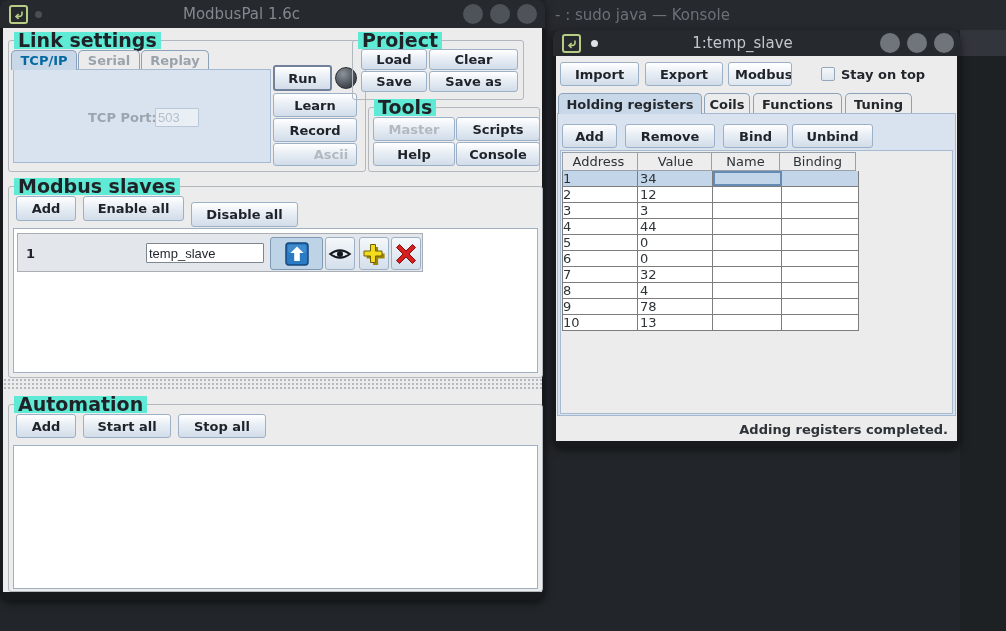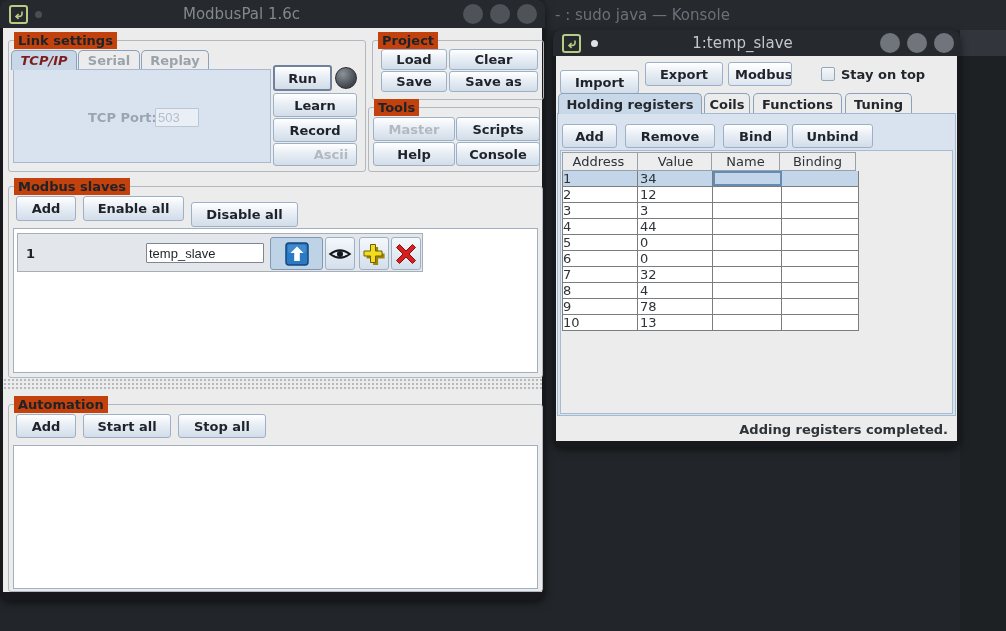--- a/index.html
+++ b/index.html
@@ -13,35 +13,35 @@
   
   .win{position:absolute;background:#17191c;border-radius:9px;box-shadow:0 3px 8px rgba(0,0,0,.55);}
   .titlebar{position:absolute;left:0;right:0;top:0;background:#26292e;border-radius:8px 8px 0 0;}
   .tb-icon{position:absolute;width:15px;height:15px;border:2px solid #b7cd84;border-radius:3px;background:#26292e;display:flex;align-items:center;justify-content:center;}
   .tb-dot{position:absolute;border-radius:50%;}
   .tb-title{position:absolute;text-align:center;font-size:15px;white-space:nowrap;}
   .tb-circle{position:absolute;border-radius:50%;width:20px;height:20px;}
   .win-body{position:absolute;background:#ececec;}
   
   .group{position:absolute;border:1px solid #b2b8be;border-radius:3px;}
-  .group-title{position:absolute;top:-9px;left:5px;background:#c2410c;padding:0 4px;font-weight:bold;font-size:13px;color:#1f2328;white-space:nowrap;line-height:17px;}
+  .group-title{position:absolute;top:-9px;left:5px;background:#5eead4;padding:0 4px;font-weight:bold;font-size:19px;color:#1f2328;white-space:nowrap;line-height:17px;}
   
   .btn{position:absolute;display:flex;align-items:center;justify-content:center;box-sizing:border-box;
     background:linear-gradient(#ffffff,#e8eef5 45%,#d2dde9);
     border:1px solid #9cb1c7;border-radius:3px;
     font-weight:bold;font-size:13px;color:#1f2329;white-space:nowrap;}
   .btn.dis{color:#b3b9c0;}
   .btn.default-btn{border:2px solid #72819b;}
   
   .tab{position:absolute;box-sizing:border-box;display:flex;align-items:center;justify-content:center;
     background:#ececec;border:1px solid #8ba2ba;border-bottom:none;border-radius:5px 5px 0 0;
     font-weight:bold;font-size:13px;color:#9aa2ac;}
   .tab.sel{background:#c8d8e9;z-index:2;}
   .tab.dark-text{color:#23272c;}
-  .tab.sel.blue-text{color:#7f1d1d;font-style:italic;}
+  .tab.sel.blue-text{color:#0369a1;}
   .tabpanel{position:absolute;box-sizing:border-box;background:#d9e3ef;border:1px solid #a5bad0;}
   
   .field{position:absolute;box-sizing:border-box;font-size:13px;padding:0 2px;border-radius:1px;}
   .field.disabled-field{background:#eaeff5;border:1px solid #b9c7d6;color:#b2bfcd;}
   .field.text-field{background:#ffffff;border:1px solid #7e8690;color:#1f2329;}
   .lbl{position:absolute;font-size:13px;white-space:nowrap;}
   
   .slave-panel{position:absolute;background:#ffffff;border:1px solid #9eb0c2;box-sizing:border-box;}
   .slave-row{position:absolute;background:#e3e6ea;border:1px solid #a9aeb5;box-sizing:border-box;}
   .icon-btn{position:absolute;display:flex;align-items:center;justify-content:center;box-sizing:border-box;
@@ -107,21 +107,21 @@
     <div class="tabpanel" style="left:4px;top:28px;width:258px;height:94px;"></div>
     <span class="lbl" style="left:79px;top:69px;font-weight:bold;color:#9ba4af;">TCP Port:</span>
     <input class="field disabled-field" readonly="" style="left: 146px; top: 67px; width: 44px; height: 19px;" value="503">
     <div class="btn default-btn" style="left:264px;top:24px;width:59px;height:26px;">Run</div>
     <div class="led" style="left:326px;top:26px;width:22px;height:22px;"></div>
     <div class="btn" style="left:264px;top:52px;width:84px;height:24px;">Learn</div>
     <div class="btn" style="left:264px;top:77px;width:84px;height:24px;">Record</div>
     <div class="btn dis" style="left:264px;top:102px;width:84px;height:23px;padding-left:32px;">Ascii</div>
   </div>
 
-  <div class="group" style="left:372px;top:40px;width:170px;height:58px;">
+  <div class="group" style="left:352px;top:40px;width:170px;height:58px;">
     <span class="group-title">Project</span>
     <div class="btn" style="left:8px;top:8px;width:66px;height:21px;">Load</div>
     <div class="btn" style="left:76px;top:8px;width:89px;height:21px;">Clear</div>
     <div class="btn" style="left:8px;top:30px;width:66px;height:21px;">Save</div>
     <div class="btn" style="left:76px;top:30px;width:89px;height:21px;">Save as</div>
   </div>
 
   <div class="group" style="left:368px;top:107px;width:170px;height:63px;">
     <span class="group-title">Tools</span>
     <div class="btn dis" style="left:4px;top:9px;width:82px;height:24px;">Master</div>
@@ -187,21 +187,21 @@
       </svg>
     </div>
     <div class="tb-dot" style="left:38px;top:10px;width:7px;height:7px;background:#dfe2e6;"></div>
     <span class="tb-title" style="left:0;right:28px;top:4px;color:#c2c7cd;">1:temp_slave</span>
     <div class="tb-circle" style="right:60px;top:3px;background:#70757c;"></div>
     <div class="tb-circle" style="right:33px;top:3px;background:#70757c;"></div>
     <div class="tb-circle" style="right:6px;top:3px;background:#70757c;"></div>
   </div>
   <div class="win-body" style="left:3px;right:3px;top:26px;height:385px;"></div>
 
-  <div class="btn" style="left:7px;top:40px;width:79px;height:24px;text-align:right;">Import</div>
+  <div class="btn" style="left:7px;top:32px;width:79px;height:24px;text-align:right;">Import</div>
   <div class="btn" style="left:92px;top:32px;width:78px;height:24px;">Export</div>
   <div class="combo" style="left:175px;top:32px;width:64px;height:24px;">
     <div class="combo-text">Modbus</div>
 
   </div>
   <div class="checkbox" style="left:268px;top:37px;"></div>
   <span class="lbl" style="left:288px;top:37px;font-weight:bold;color:#23272c;">Stay on top</span>
 
   <div class="tab sel dark-text" style="left:5px;top:63px;width:144px;height:21px;">Holding registers</div>
   <div class="tab dark-text" style="left:151px;top:63px;width:46px;height:21px;">Coils</div>

